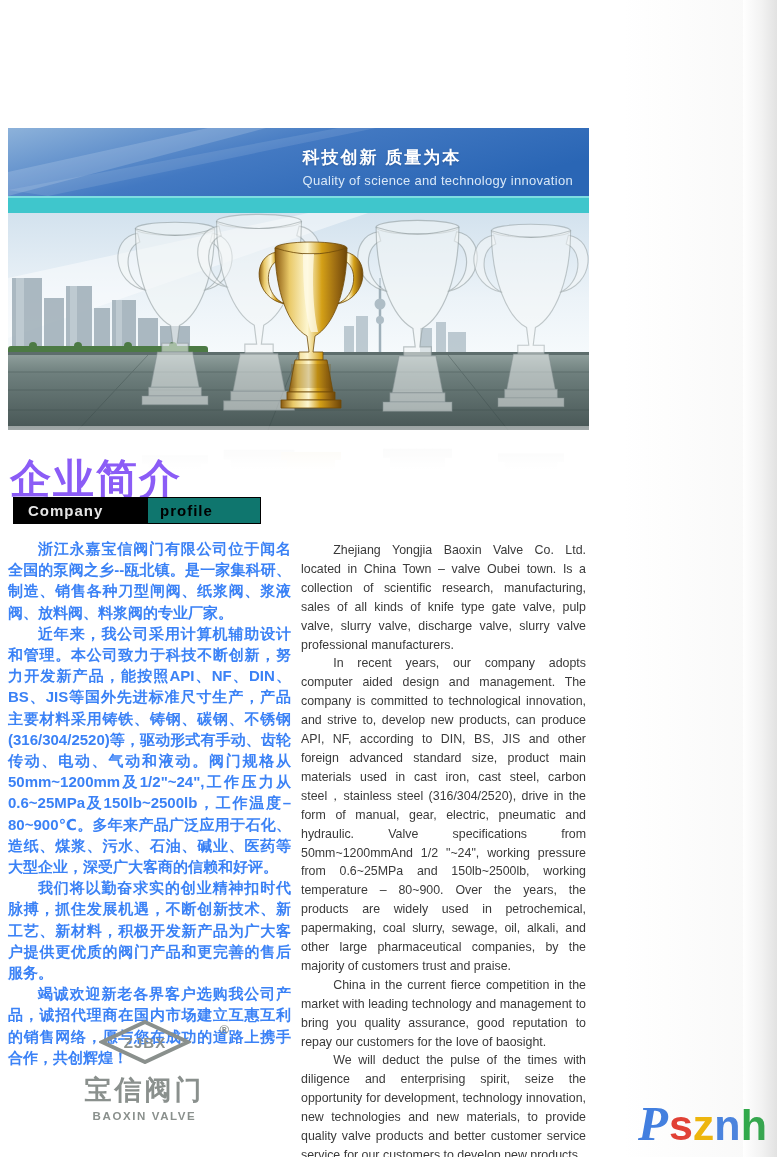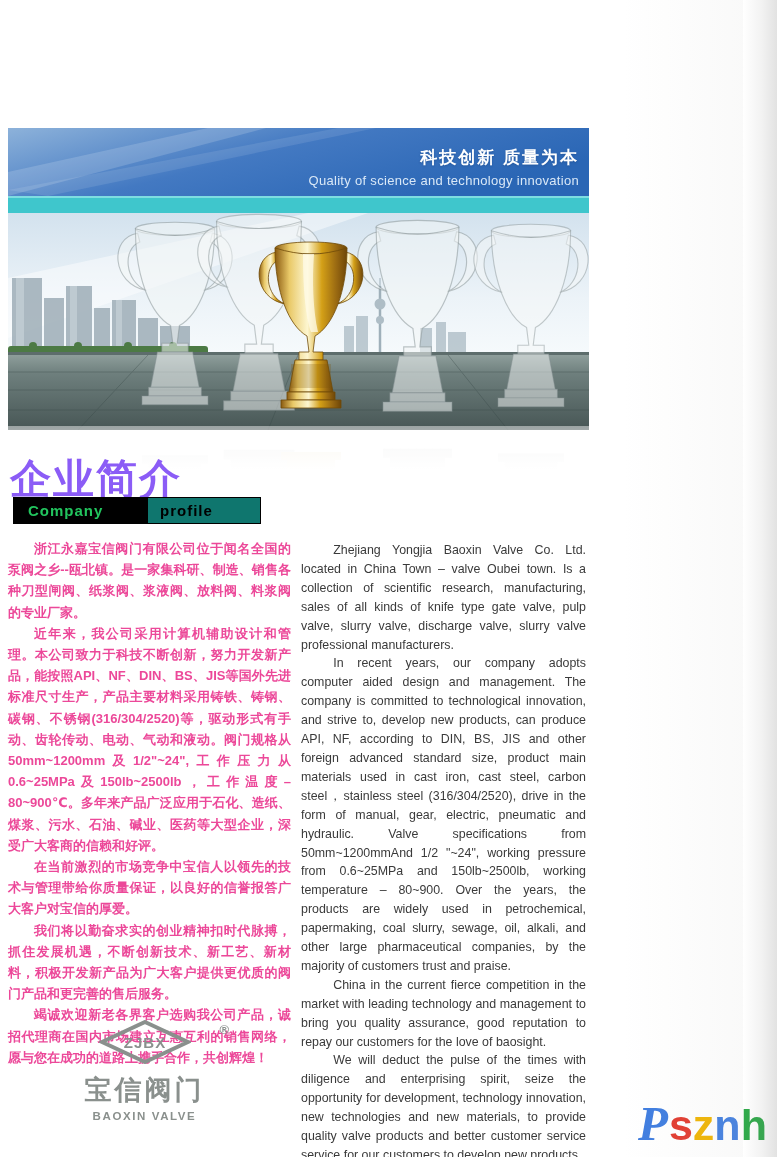--- a/index.html
+++ b/index.html
@@ -18,46 +18,46 @@
     position:absolute;top:0;right:34px;width:120px;height:100%;
     background:linear-gradient(to right, rgba(200,200,198,0) 0%, rgba(200,200,198,0.10) 100%);
     pointer-events:none;
   }
   
   .hero{
     position:absolute;left:8px;top:128px;width:581px;height:342px;
   }
   .hero svg{position:absolute;left:0;top:0;}
   .hero-slogan{
-    position:absolute;top:18px;right:10px;text-align:right;z-index:5;
+    position:absolute;top:18px;right:16px;z-index:5;
   }
   .hero-slogan .cn{
     color:#ffffff;font-weight:bold;font-size:17px;letter-spacing:2px;
     text-shadow:0 1px 2px rgba(20,60,120,.4);
   }
   .hero-slogan .en{
     color:#d9e8f7;font-size:13px;margin-top:4px;letter-spacing:0.3px;
   }
   
   .sec-title{
     position:absolute;left:10px;top:452px;
     color:#8b5cf6;font-size:41px;font-weight:bold;letter-spacing:2px;
   }
   .sec-label{
     position:absolute;left:13px;top:497px;display:flex;border:1px solid #000;height:25px;
   }
   .sec-label .cell{
     display:flex;align-items:center;font-weight:bold;font-size:15px;letter-spacing:1px;
   }
-  .sec-label .black{background:#000;color:#22c55e;width:120px;padding-left:14px;}
+  .sec-label .black{background:#000;color:#e5e5e5;width:120px;padding-left:14px;}
   .sec-label .white{background:#0f766e;color:#000;width:100px;padding-left:12px;}
   
   .col-cn{
     position:absolute;left:8px;top:538px;width:283px;
-    font-size:13px;line-height:21.2px;font-weight:bold;color:#ec4899;
+    font-size:15px;line-height:21.2px;font-weight:bold;color:#3b82f6;
     text-align:justify;
   }
   .col-cn p{margin:0;text-indent:2em;}
   .col-en{
     position:absolute;left:301px;top:541px;width:285px;
     font-size:12.4px;line-height:18.9px;color:#3a3a3a;
     text-align:justify;
   }
   .col-en p{margin:0;text-indent:2.6em;}
   
@@ -213,21 +213,20 @@
 
   <div class="sec-title">企业简介</div>
   <div class="sec-label">
     <div class="cell black">Company</div>
     <div class="cell white">profile</div>
   </div>
 
   <div class="col-cn">
       <p>浙江永嘉宝信阀门有限公司位于闻名全国的泵阀之乡--瓯北镇。是一家集科研、制造、销售各种刀型闸阀、纸浆阀、浆液阀、放料阀、料浆阀的专业厂家。</p>
       <p>近年来，我公司采用计算机辅助设计和管理。本公司致力于科技不断创新，努力开发新产品，能按照API、NF、DIN、BS、JIS等国外先进标准尺寸生产，产品主要材料采用铸铁、铸钢、碳钢、不锈钢(316/304/2520)等，驱动形式有手动、齿轮传动、电动、气动和液动。阀门规格从50mm~1200mm及1/2"~24",工作压力从0.6~25MPa及150lb~2500lb，工作温度–80~900℃。多年来产品广泛应用于石化、造纸、煤浆、污水、石油、碱业、医药等大型企业，深受广大客商的信赖和好评。</p>
-      <p>在当前激烈的市场竞争中宝信人以领先的技术与管理带给你质量保证，以良好的信誉报答广大客户对宝信的厚爱。</p>
       <p>我们将以勤奋求实的创业精神扣时代脉搏，抓住发展机遇，不断创新技术、新工艺、新材料，积极开发新产品为广大客户提供更优质的阀门产品和更完善的售后服务。</p>
       <p>竭诚欢迎新老各界客户选购我公司产品，诚招代理商在国内市场建立互惠互利的销售网络，愿与您在成功的道路上携手合作，共创辉煌！</p>
     </div>
 
   <div class="col-en">
       <p>Zhejiang Yongjia Baoxin Valve Co. Ltd. located in China Town – valve Oubei town. Is a collection of scientific research, manufacturing, sales of all kinds of knife type gate valve, pulp valve, slurry valve, discharge valve, slurry valve professional manufacturers.</p>
       <p>In recent years, our company adopts computer aided design and management. The company is committed to technological innovation, and strive to, develop new products, can produce API, NF, according to DIN, BS, JIS and other foreign advanced standard size, product main materials used in cast iron, cast steel, carbon steel，stainless steel (316/304/2520), drive in the form of manual, gear, electric, pneumatic and hydraulic. Valve specifications from 50mm~1200mmAnd 1/2 "~24", working pressure from 0.6~25MPa and 150lb~2500lb, working temperature – 80~900. Over the years, the products are widely used in petrochemical, papermaking, coal slurry, sewage, oil, alkali, and other large pharmaceutical companies, by the majority of customers trust and praise.</p>
       <p>China in the current fierce competition in the market with leading technology and management to bring you quality assurance, good reputation to repay our customers for the love of baosight.</p>
       <p>We will deduct the pulse of the times with diligence and enterprising spirit, seize the opportunity for development, technology innovation, new technologies and new materials, to provide quality valve products and better customer service service for our customers to develop new products.</p>
     </div>

